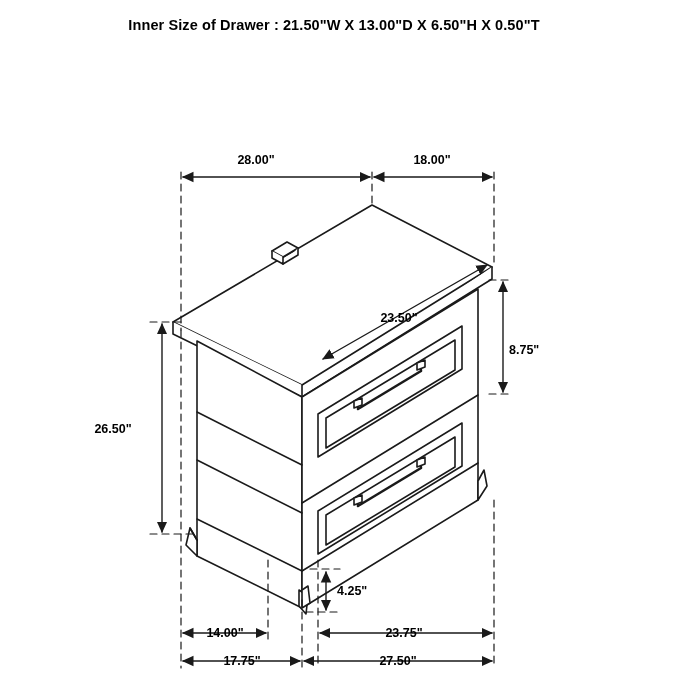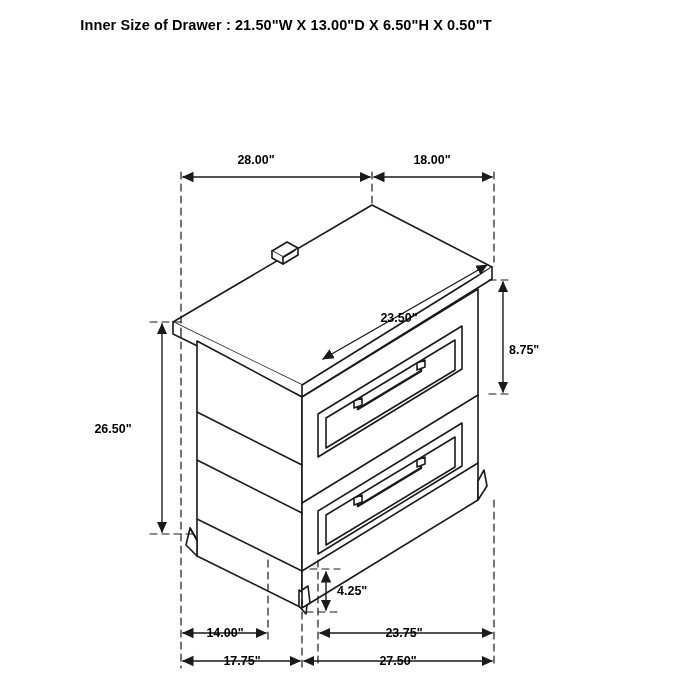--- a/index.html
+++ b/index.html
@@ -24,20 +24,21 @@
   #title {
     position: absolute;
     top: 17px;
     left: 0;
     width: 572px;
     text-align: center;
     font-size: 14.5px;
     font-weight: bold;
     letter-spacing: 0.1px;
     color: #000000;
+    padding-left: 48px;
   }
   #diagram {
     position: absolute;
     top: 0;
     left: 0;
     width: 700px;
     height: 700px;
   }
   .dim-label {
     position: absolute;

